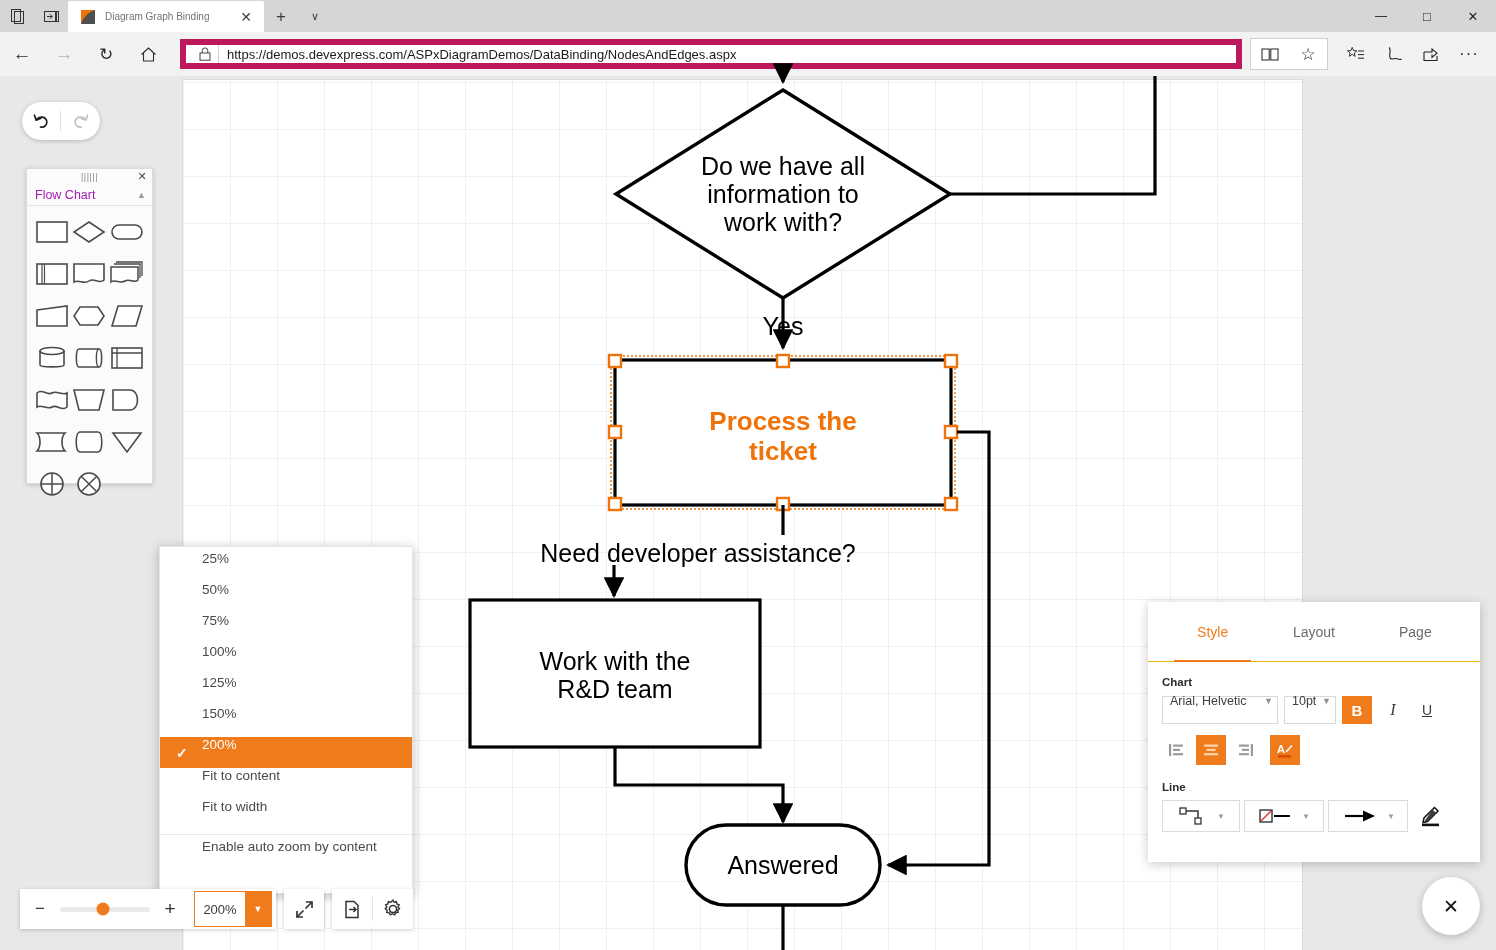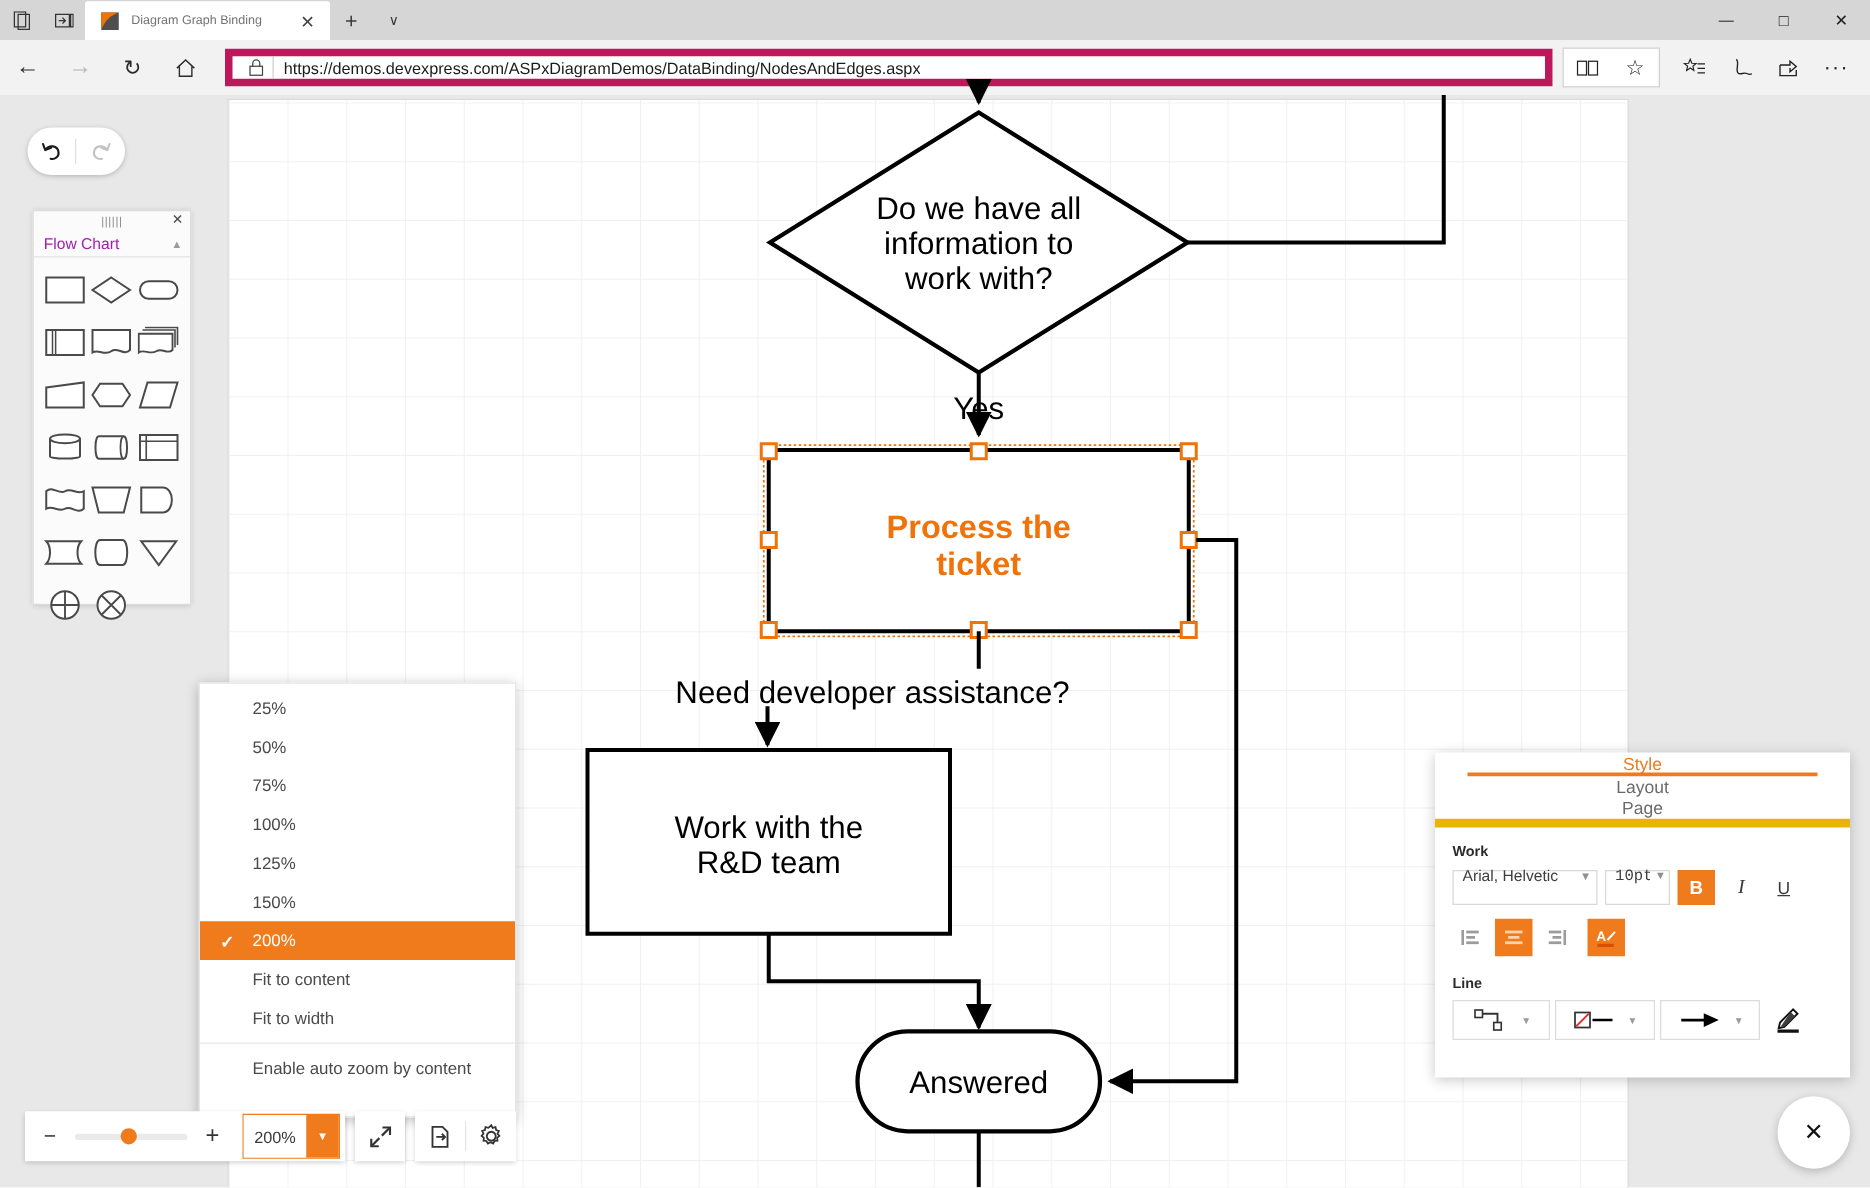--- a/index.html
+++ b/index.html
@@ -146,21 +146,21 @@
   .shape-cell svg { display:block; }
 
   
   .zoom-menu {
     position: absolute; left: 159px; top: 546px; width: 254px; height: 348px;
     background: #ffffff; box-shadow: 0 2px 10px rgba(0,0,0,0.26);
     border: 1px solid #e6e6e6;
     padding-top: 4px;
   }
   .zoom-item {
-    height: 31px; display: flex; align-items: center;
+    height: 31px; display: flex; 
     font-size: 13.5px; color: #4a4a4a; padding-left: 42px; position: relative;
   }
   .zoom-item.selected { background: #F07B1D; color: #ffffff; }
   .zoom-item .check {
     position: absolute; left: 16px; top: 50%; transform: translateY(-50%);
     font-size: 14px; color: #ffffff; font-weight: bold;
   }
   .zoom-sep { height: 1px; background: #e8e8e8; margin: 4px 0; }
 
   
@@ -194,23 +194,22 @@
     color: #ffffff; font-size: 9px;
   }
   .zt-divider { width: 1px; height: 24px; background: #e4e4e4; }
 
   
   .props {
     position: absolute; left: 1148px; top: 602px; width: 332px; height: 260px;
     background: #ffffff; box-shadow: 0 2px 10px rgba(0,0,0,0.22);
   }
   .props-tabs {
-    height: 60px; display: flex; align-items: stretch; border-bottom: 7px solid #eab308;
+    height: 60px; display: flex; align-items: stretch; border-bottom: 1px solid #eab308;
     padding: 0 14px;
-    flex-direction: column;
   }
   .props-tab {
     flex: 1; display: flex; align-items: center; justify-content: center;
     font-size: 14px; color: #6b6b6b; position: relative;
   }
   .props-tab.active { color: #F07B1D; }
   .props-tab.active::after {
     content: ""; position: absolute; left: 12px; right: 12px; bottom: -1px; height: 2.5px;
     background: #F07B1D;
   }
@@ -608,27 +607,27 @@
     </div>
   </div>
 
   <div class="props">
     <div class="props-tabs">
       <div class="props-tab active">Style</div>
       <div class="props-tab">Layout</div>
       <div class="props-tab">Page</div>
     </div>
     <div class="props-body">
-      <div class="props-label">Work</div>
+      <div class="props-label">Chart</div>
       <div class="row">
         <div class="select" style="width:116px;">
           <span class="txt">Arial, Helvetic</span>
           <span class="sarrow">▼</span>
         </div>
-        <div class="select" style="width:52px; margin-left:6px;font-family:Liberation Mono, monospace;">
+        <div class="select" style="width:52px; margin-left:6px;">
           <span class="txt">10pt</span>
           <span class="sarrow">▼</span>
         </div>
         <div class="fmt-btn on" style="width:30px;height:28px;margin-left:6px;font-weight:bold;font-size:15px;">B</div>
         <div class="fmt-btn" style="margin-left:6px;font-style:italic;font-family:'Liberation Serif',serif;font-size:16px;">I</div>
         <div class="fmt-btn" style="margin-left:4px;text-decoration:underline;font-size:14px;">U</div>
       </div>
       <div class="row" style="margin-top:10px;">
         <div class="fmt-btn" style="width:30px;height:30px;">
           <svg width="16" height="14" viewBox="0 0 16 14">

